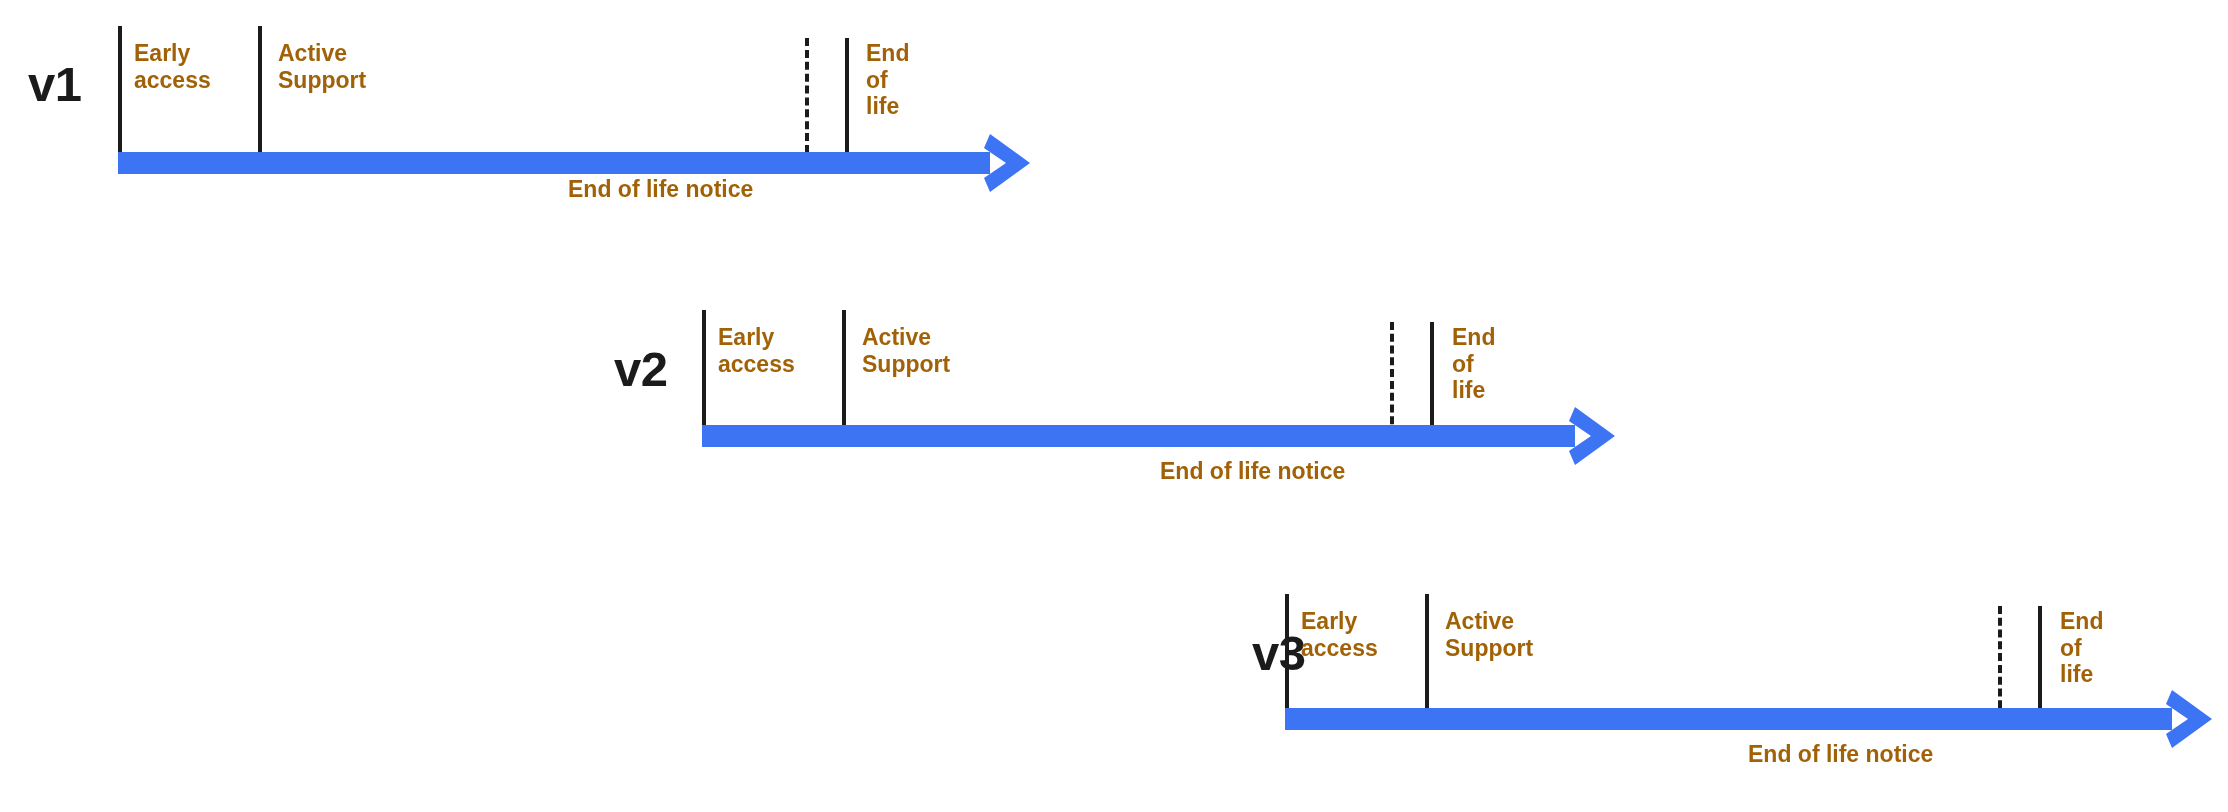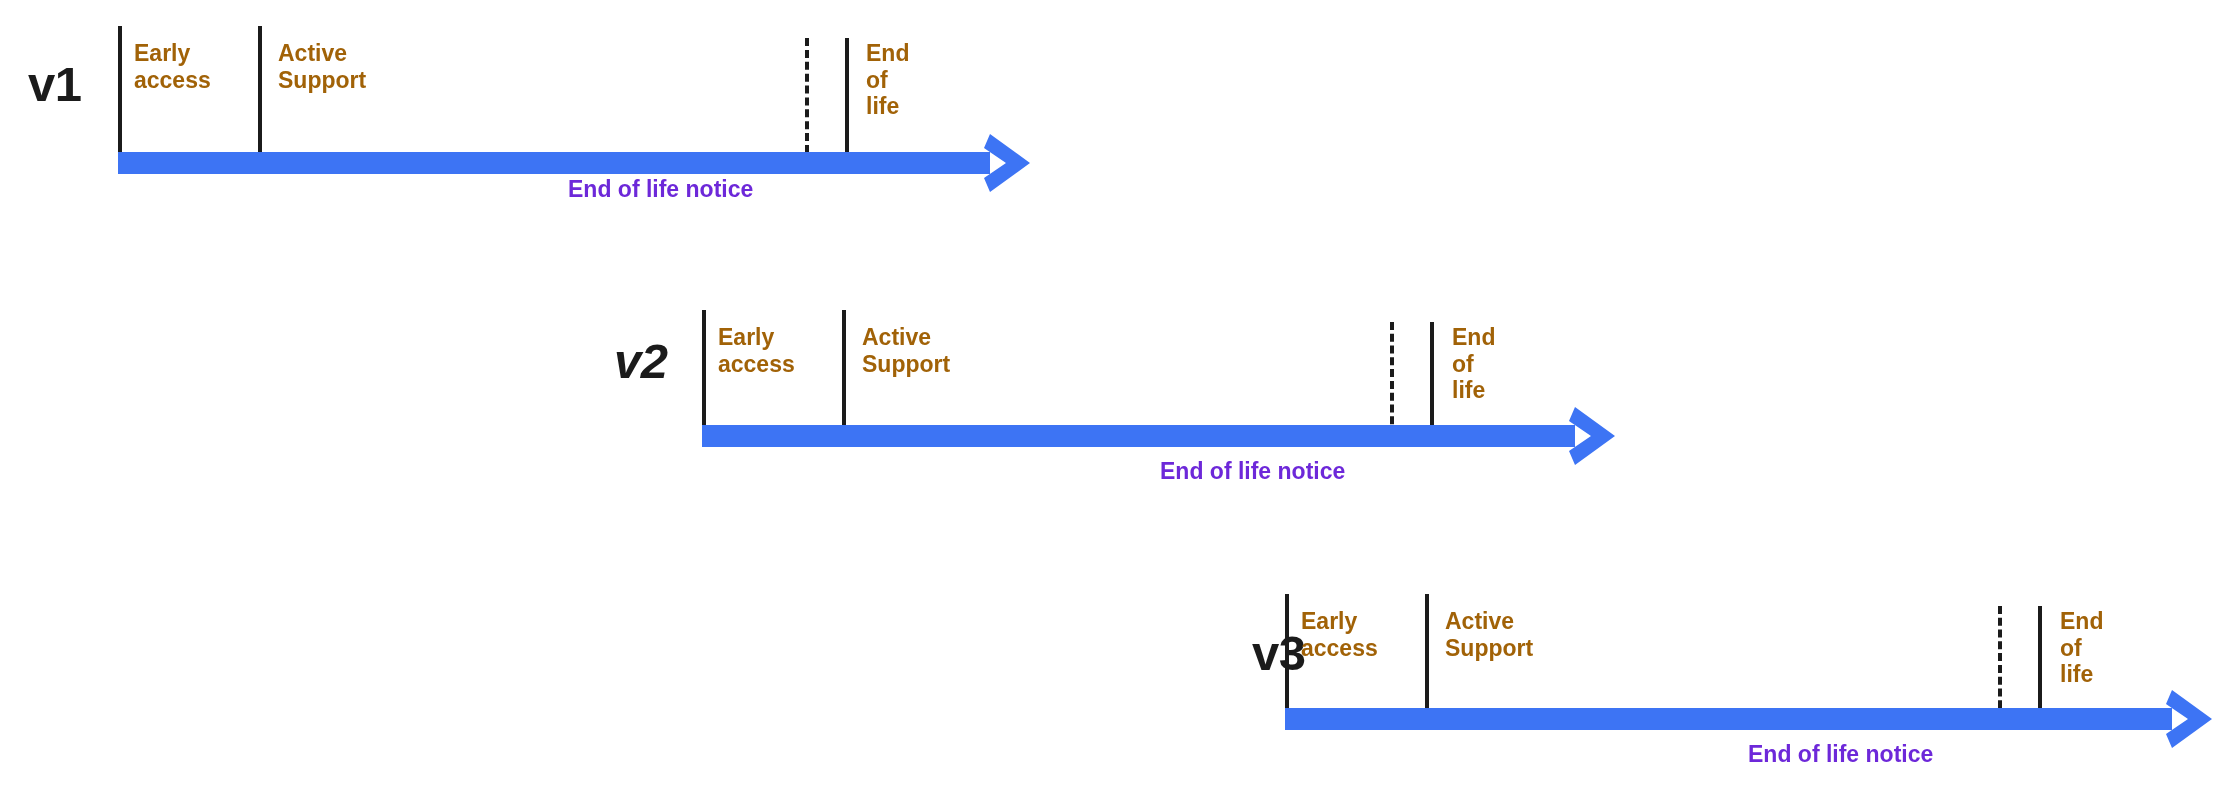--- a/index.html
+++ b/index.html
@@ -85,21 +85,21 @@
     width: 100%;
     height: 100%;
     overflow: visible;
   }
 
   
   .notice-label {
     position: absolute;
     font-size: 23px;
     font-weight: 700;
-    color: #6d28d9;
+    color: #a16207;
     line-height: 1.16;
     white-space: nowrap;
   }
 </style>
 </head>
 <body>
 
 <div id="diagram" style="width: 2228px; height: 812px; background: rgb(255, 255, 255); border-radius: 6px;">
     <div class="version-row">
       <div class="version-label" style="left: 28px; top: 60px;">v1</div>
@@ -115,21 +115,21 @@
         <div class="shaft" style="width: 872px;"></div>
         <div class="head" style="left: 866px;">
           <svg viewBox="0 0 46 58" xmlns="http://www.w3.org/2000/svg" aria-hidden="true">
             <path d="M 6 0 L 46 29 L 6 58 L 0 44 L 22 29 L 0 14 Z" fill="#3d74f4"></path>
           </svg>
         </div>
       </div>
       <div class="notice-label" style="left: 568px; top: 176px;">End of life notice</div>
     </div>
     <div class="version-row">
-      <div class="version-label" style="left: 614px; top: 337px; font-style: italic;">v2</div>
+      <div class="version-label" style="left: 614px; top: 345px;">v2</div>
       <div class="phase-rule" style="left: 702px; top: 310px; height: 126px;"></div>
       <div class="phase-rule" style="left: 842px; top: 310px; height: 126px;"></div>
       <div class="phase-rule dashed" style="left: 1390px; top: 322px; height: 114px;"></div>
       <div class="phase-rule" style="left: 1430px; top: 322px; height: 114px;"></div>
       <div class="phase-label" style="left: 718px; top: 324px;">Early
 access</div>
       <div class="phase-label" style="left: 862px; top: 324px;">Active Support</div>
       <div class="phase-label" style="left: 1452px; top: 324px;">End of life</div>
       <div class="timeline-arrow" style="left: 702px; top: 425px; width: 913px;">
         <div class="shaft" style="width: 873px;"></div>

